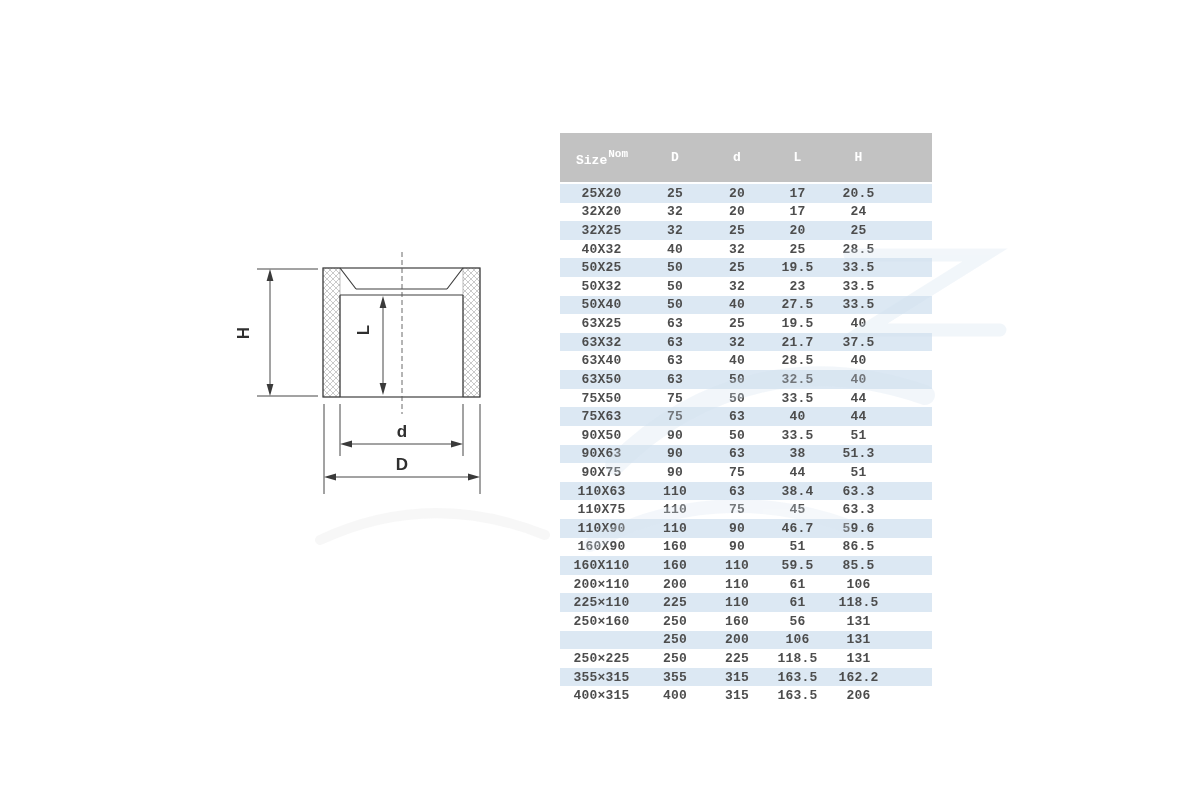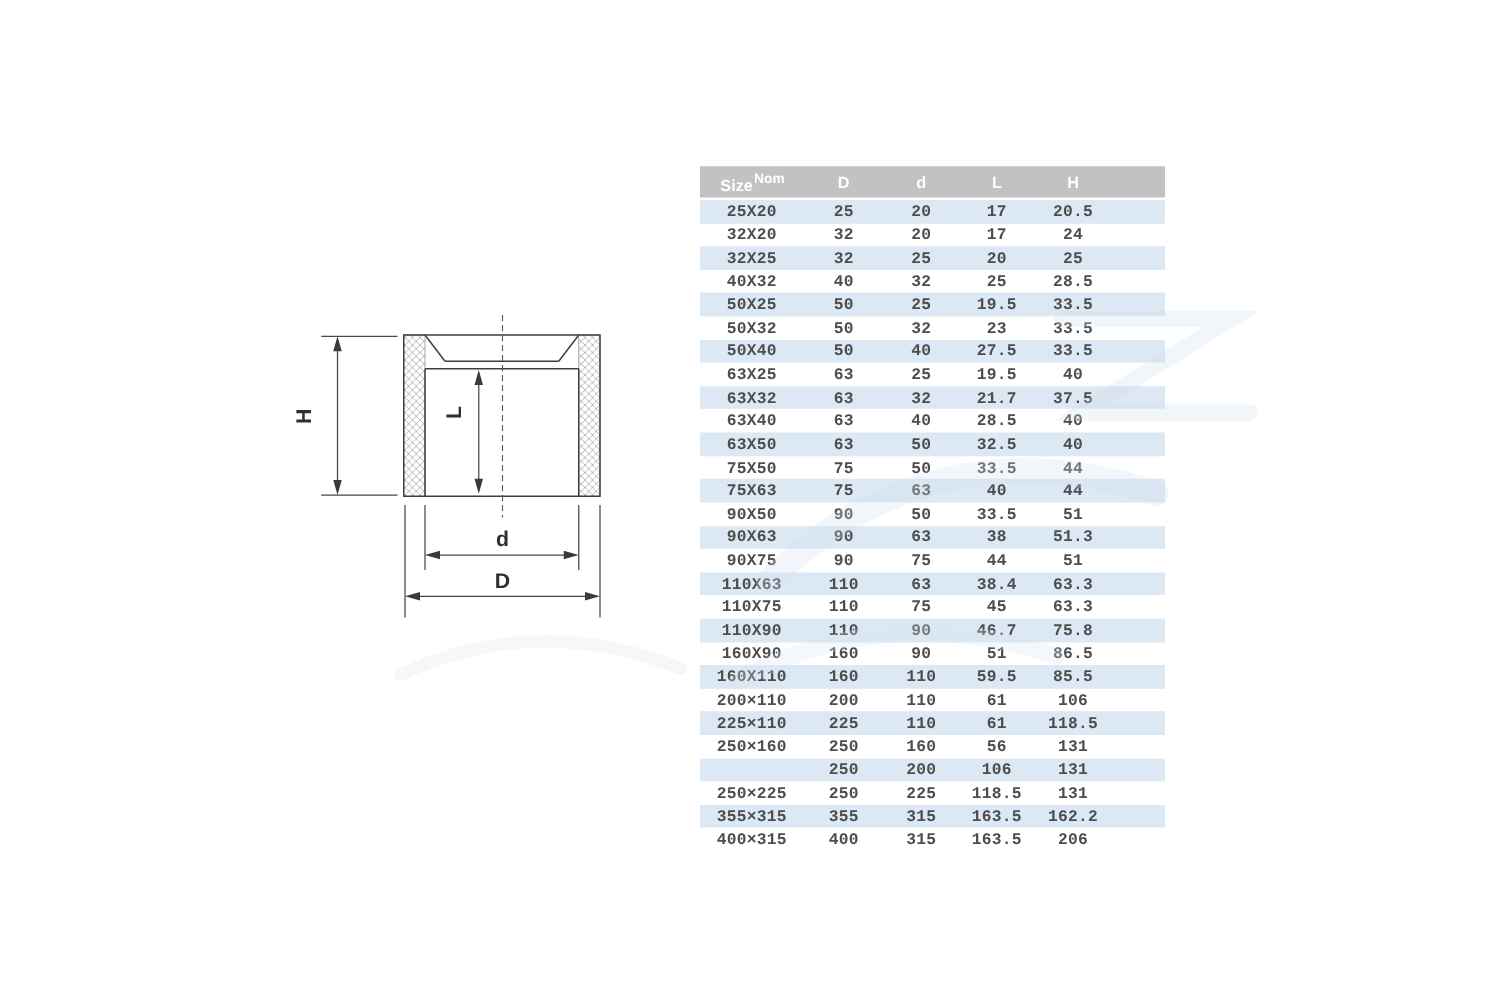--- a/index.html
+++ b/index.html
@@ -13,22 +13,22 @@
   .outline { stroke:#3f3f3f; stroke-width:1.2; fill:none; }
   .dimline { stroke:#474747; stroke-width:1; fill:none; }
   .dimhead { fill:#3a3a3a; stroke:none; }
   .centerline { stroke:#5a5a5a; stroke-width:0.9; stroke-dasharray:5 3; fill:none; }
   .dimlabel { font:700 17px "Liberation Sans", sans-serif; fill:#2f2f2f; }
 
   
   .twrap { position:absolute; left:560px; top:133px; width:372px; }
   .thead {
     display:grid; grid-template-columns:83px 64px 60px 61px 61px 43px;
-    height:27px; box-sizing:border-box; border-bottom:2px solid #ffffff;
-    background:var(--header-bg,#c2c2c2); align-items:center;
+    height:51px; box-sizing:border-box; border-bottom:2px solid #ffffff;
+    background:var(--header-bg,#c2c2c2); align-items:center;font-family:Liberation Mono, monospace;
   }
   .thead .cell { color:var(--header-text,#ffffff); font-size:13px; font-weight:700; text-align:center; }
   .hdr-size { font-size:12px; text-align:center; line-height:1; padding-top:6px; }
   .hdr-size .nom { position:relative; top:-7px; left:1px; font-size:11px; }
   .tbody .trow {
     display:grid; grid-template-columns:83px 64px 60px 61px 61px 43px;
     height:18.61px; align-items:center;font-family:Liberation Mono, monospace;
   }
   .tbody .trow.alt { background:var(--row-alt,#dce8f3); }
   .tbody .cell {
@@ -253,21 +253,21 @@
           <div class="cell">75</div>
           <div class="cell">45</div>
           <div class="cell">63.3</div>
           <div class="cell"></div>
         </div>
         <div class="trow alt">
           <div class="cell">110X90</div>
           <div class="cell">110</div>
           <div class="cell">90</div>
           <div class="cell">46.7</div>
-          <div class="cell">75.8</div>
+          <div class="cell">59.6</div>
           <div class="cell"></div>
         </div>
         <div class="trow">
           <div class="cell">160X90</div>
           <div class="cell">160</div>
           <div class="cell">90</div>
           <div class="cell">51</div>
           <div class="cell">86.5</div>
           <div class="cell"></div>
         </div>

